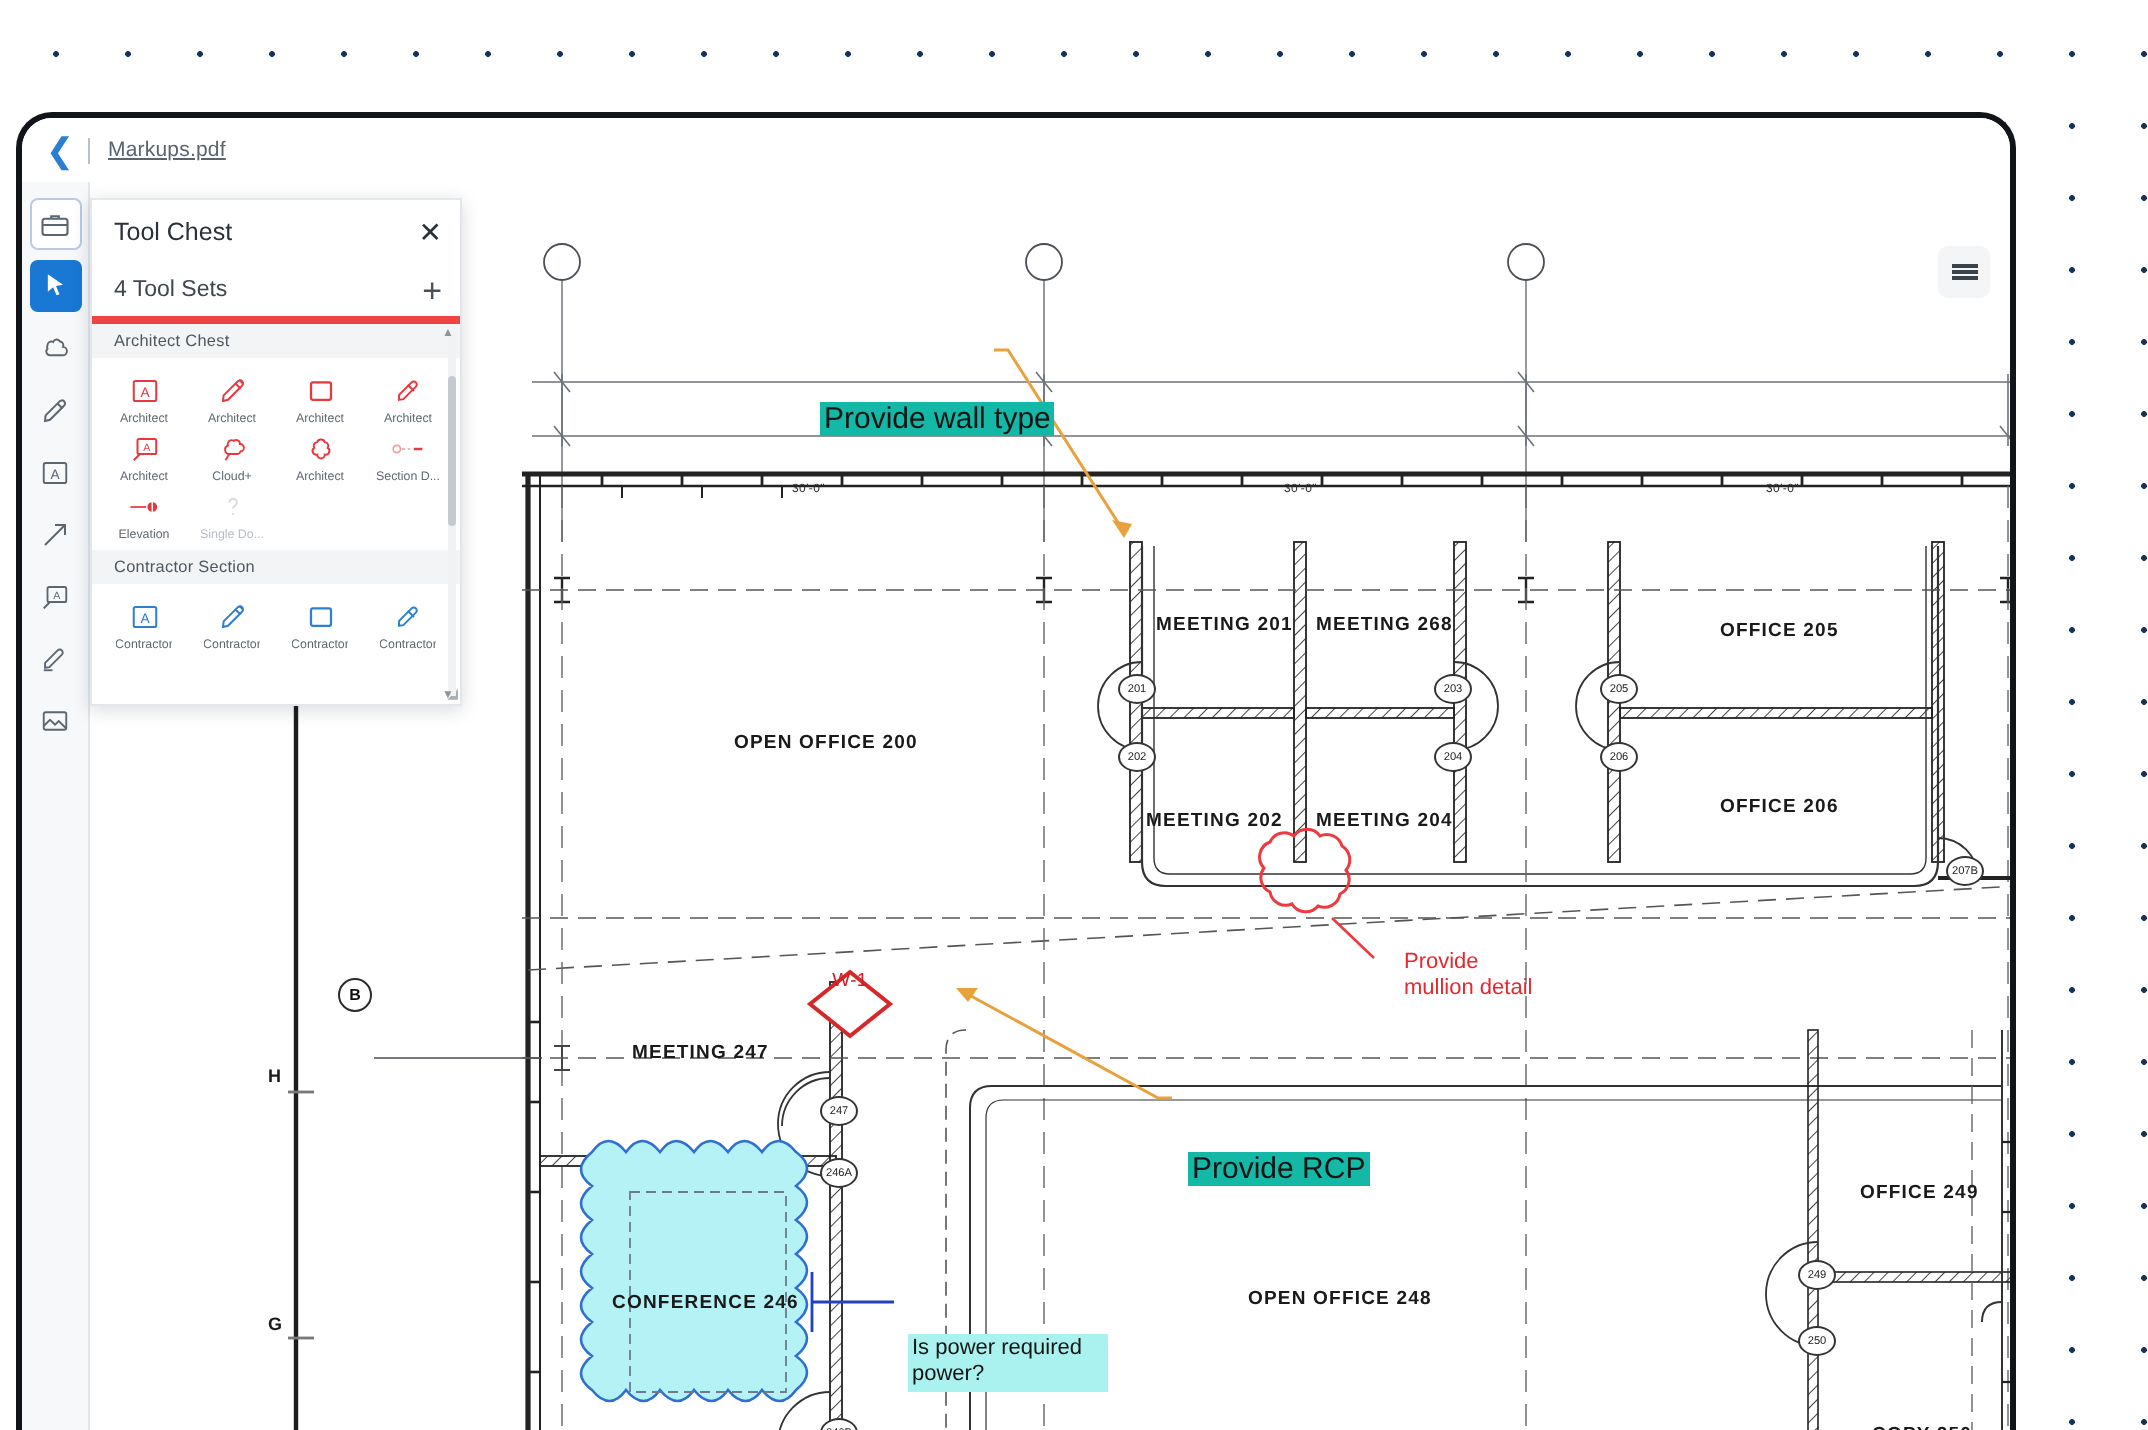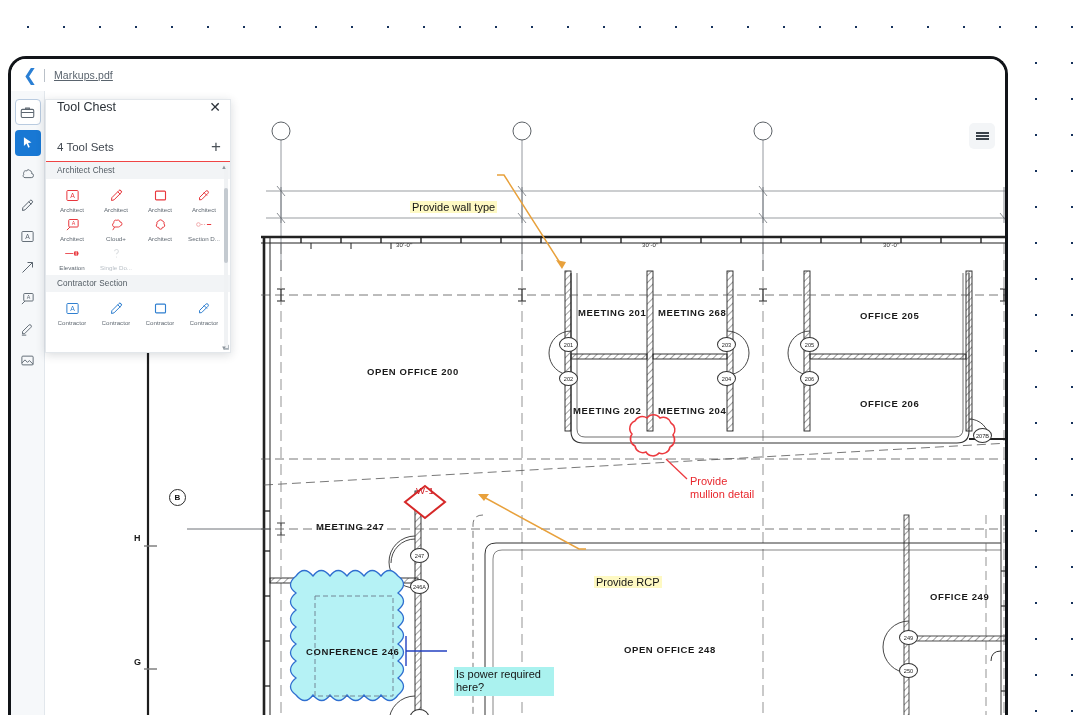--- a/index.html
+++ b/index.html
@@ -93,28 +93,28 @@
     position: absolute;
     left: 34px; top: 40px;
     width: 186px;
     background: #ffffff;
     border: 1px solid #e3e7eb;
     box-shadow: 0 2px 9px rgba(20,30,45,.16);
     z-index: 26;
     font-size: 11px;
   }
   #tc-header {
-    height: 32px; display: flex; align-items: flex-start;
+    height: 32px; display: flex; align-items: center;
     padding: 0 9px 0 11px;
   }
   #tc-title { font-size: 12.5px; color: #2b3138; flex: 1; }
   #tc-close { color: #2b3138; font-size: 14px; cursor: pointer; line-height: 1; }
   #tc-subheader {
     height: 30px; display: flex; align-items: center;
-    padding: 0 9px 0 11px; border-bottom: 1px solid #ef4444; gap: 36px;
+    padding: 0 9px 0 11px; border-bottom: 4px solid #ef4444; gap: 36px;
   }
   #tc-sets-label { font-size: 11.5px; color: #40474f; flex: 1; }
   #tc-add { font-size: 17px; color: #4a5158; cursor: pointer; line-height: 1; }
 
   #tc-body { position: relative; height: 190px; overflow: hidden; }
   .tc-group-title {
     background: #f2f4f6;
     font-size: 8.2px; color: #4f5860;
     padding: 4px 0 4px 11px;
     letter-spacing: .15px;
@@ -197,32 +197,32 @@
   .wall-tag {
     position: absolute;
     font-size: 9.5px; font-weight: normal; color: #cf2027;
     letter-spacing: .2px; z-index: 9;
     display: flex; align-items: center; justify-content: center;
   }
 
   
   .hl-yellow {
     position: absolute;
-    background: #fef9c3; color: #141414;
-    font-size: 11px; padding: 0 2px; white-space: nowrap; z-index: 12;
+    background: #14b8a6; color: #141414;
+    font-size: 15px; padding: 0 2px; white-space: nowrap; z-index: 12;
   }
   .hl-cyan {
     position: absolute;
     background: #aaf2ef; color: #141414;
     font-size: 11px; padding: 1px 2px; z-index: 12; line-height: 1.22;
   }
   .red-note {
     position: absolute;
     color: #e8272d; font-size: 11px; z-index: 12;
-    line-height: 1.22; white-space: nowrap;
+    line-height: 1.22; white-space: nowrap; margin-left: 12px;
   }
 
   svg.overlay { position: absolute; inset: 0; pointer-events: none; }
 </style>
 </head>
 <body>
 
 <div id="dot-layer"></div>
 
 <div id="app-window">
@@ -477,21 +477,21 @@
         <div class="wall-tag" style="left:400px;top:390px;width:28px;height:18px">W-1</div>
 
       </div>
 
       <div class="hl-yellow" style="left:399px;top:110px">Provide wall type</div>
 
       <div class="hl-yellow" style="left:583px;top:485px">Provide RCP</div>
 
       <div class="hl-cyan" style="left:443px;top:576px;width:100px">
         <div>Is power required</div>
-        <div>here?</div>
+        <div>power?</div>
       </div>
 
       <div class="red-note" style="left:679px;top:384px">
         <div>Provide</div>
         <div>mullion detail</div>
       </div>
 
     </div>
   </div>
 

